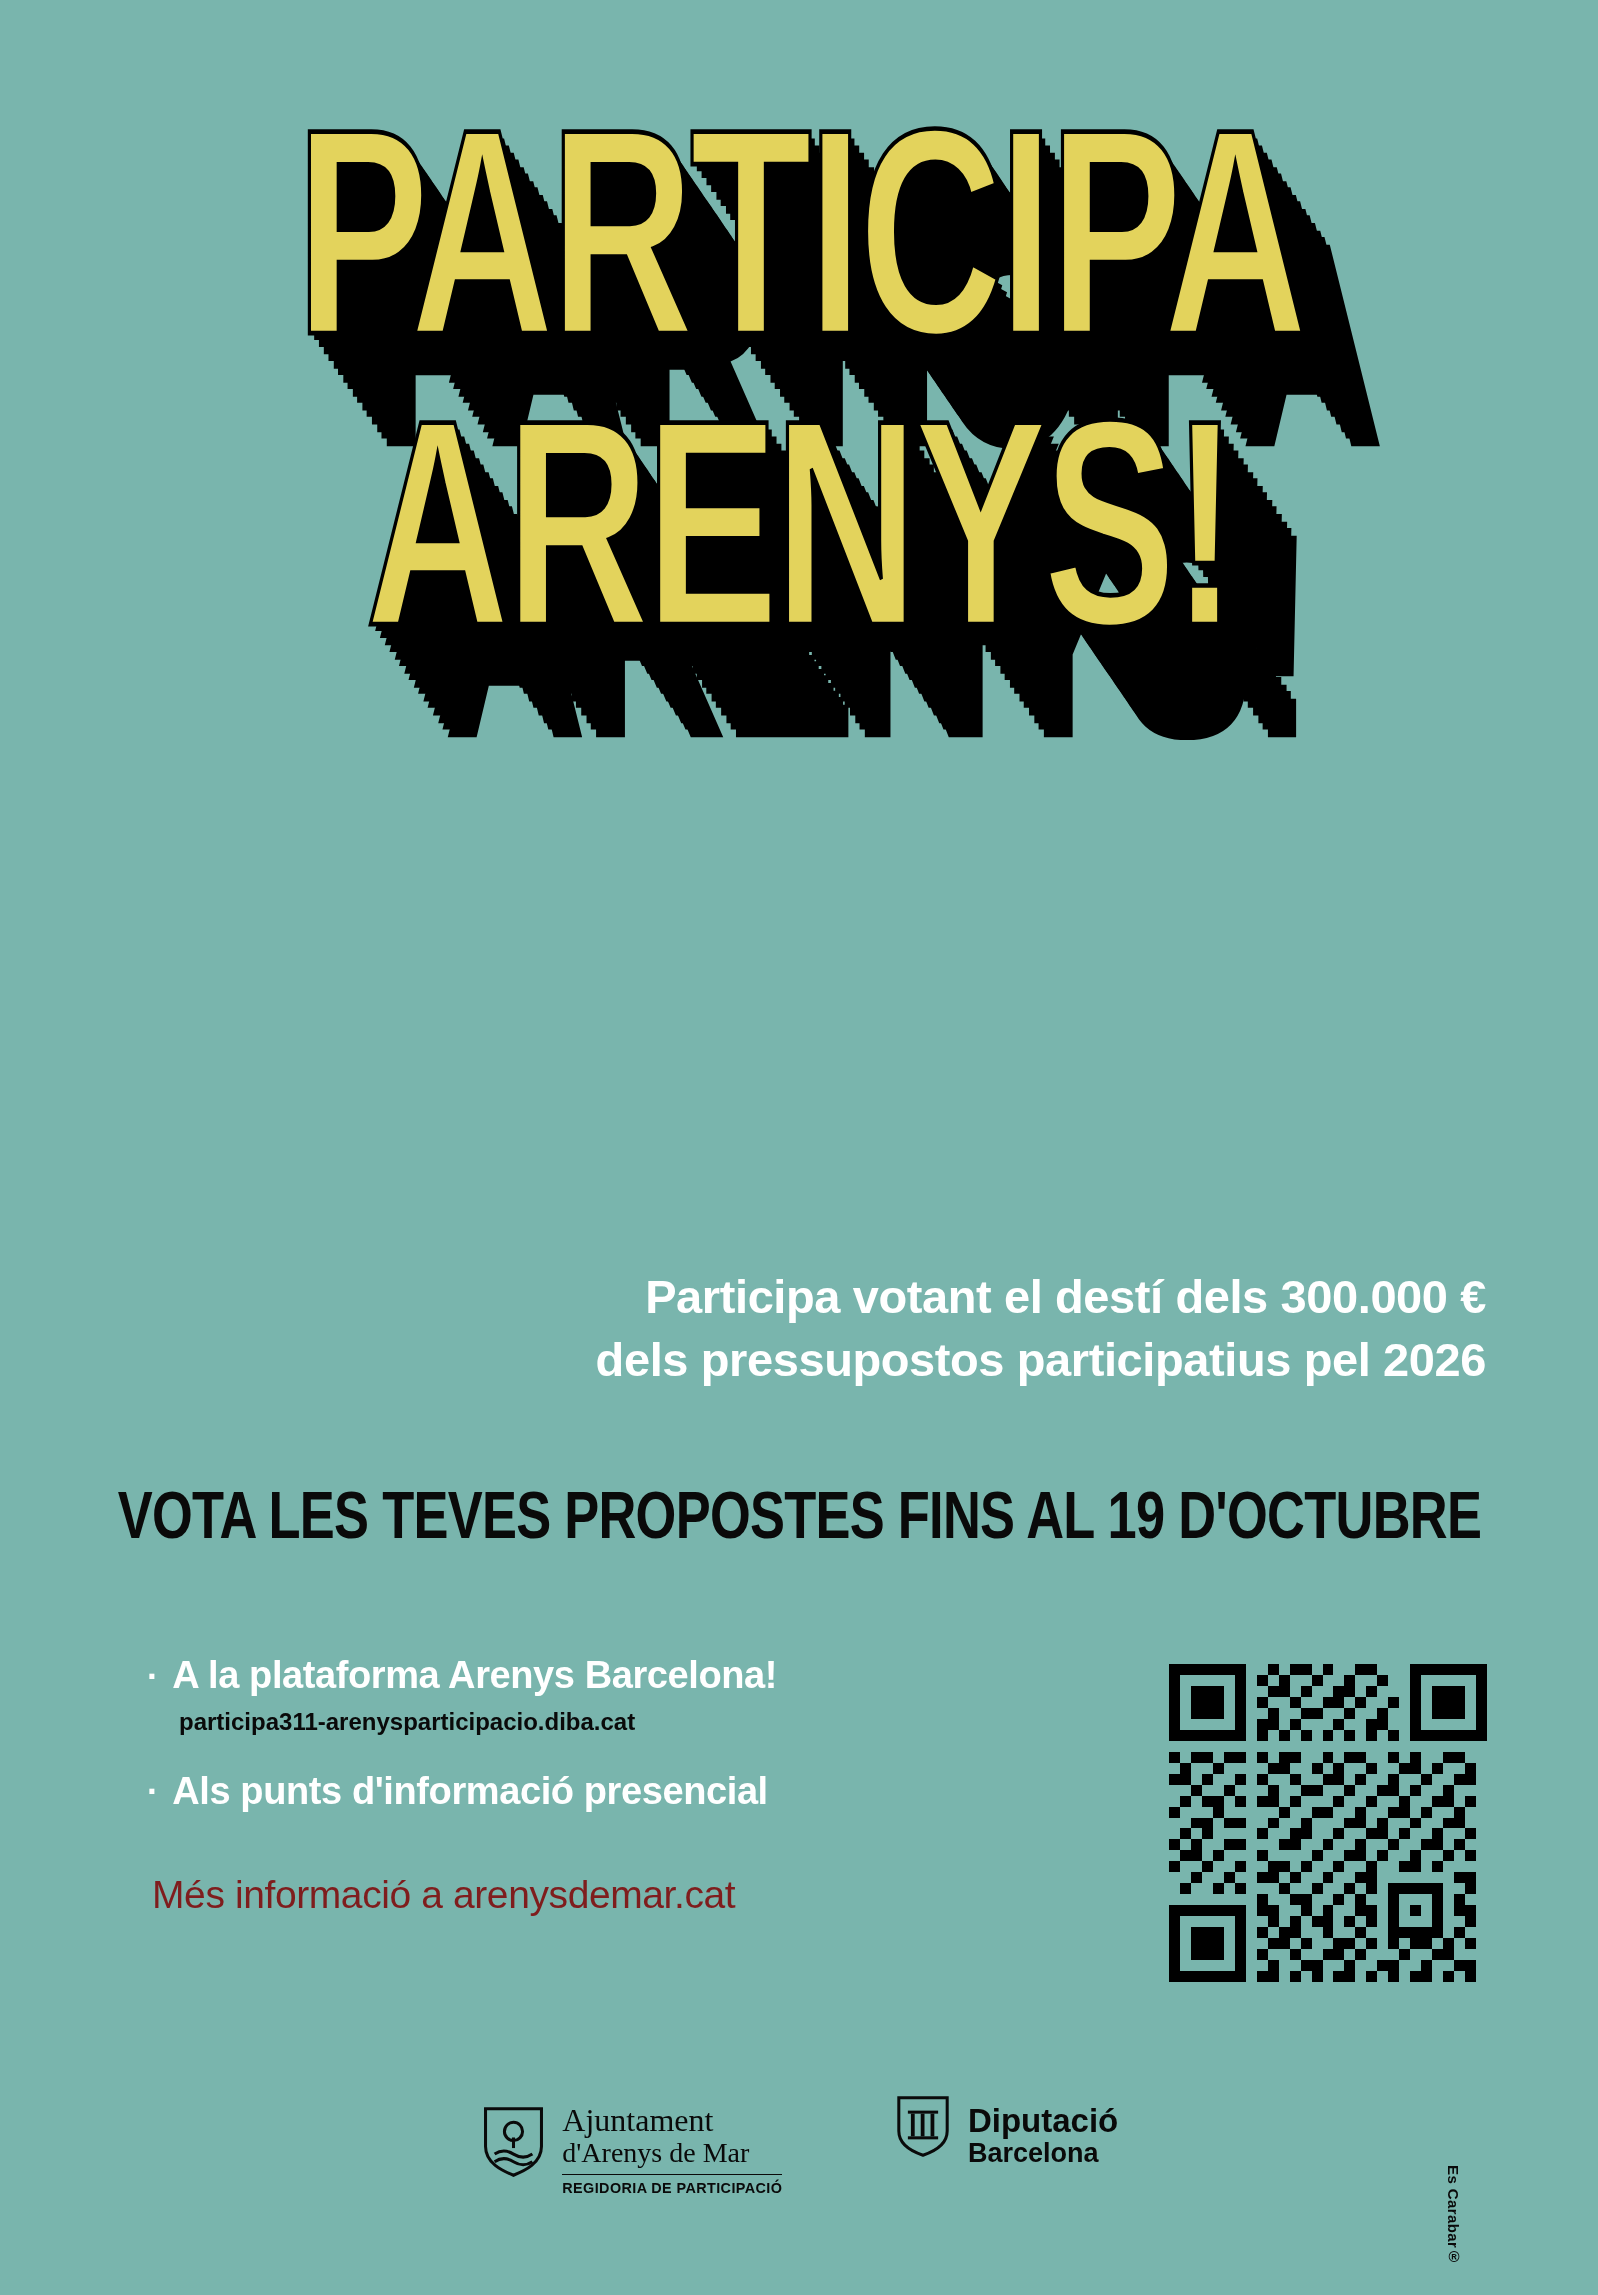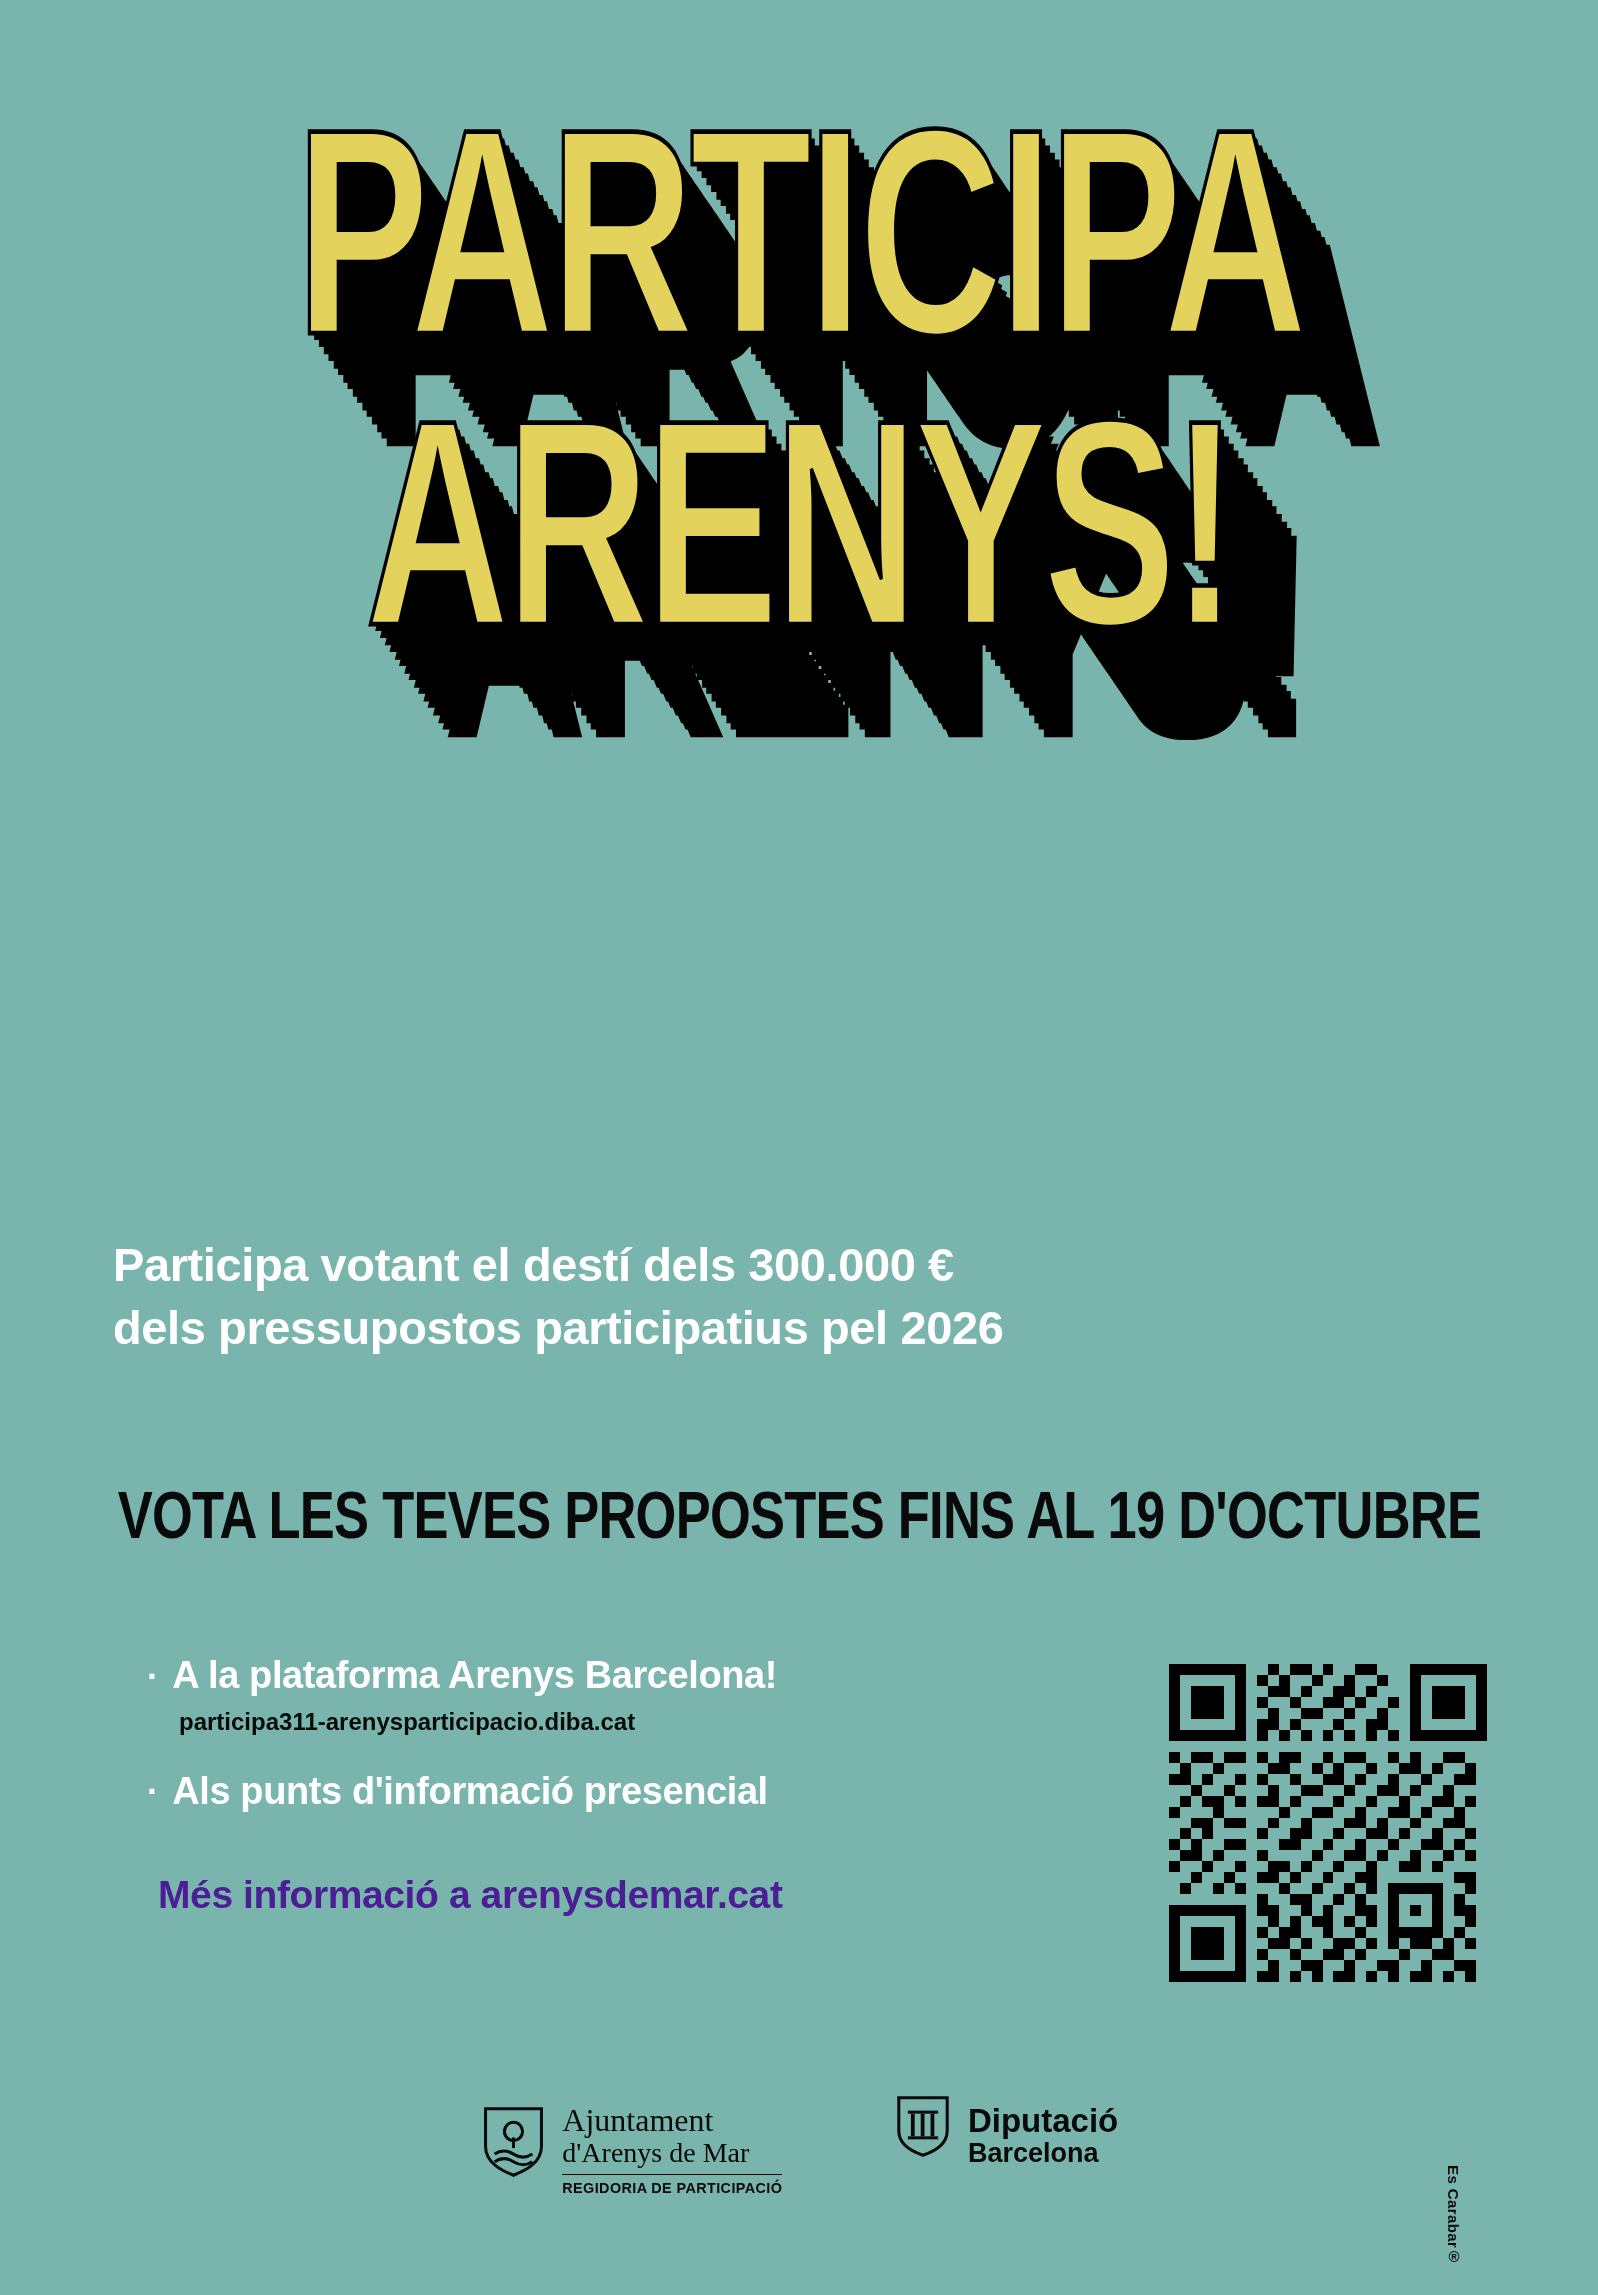--- a/index.html
+++ b/index.html
@@ -53,24 +53,24 @@
     -webkit-text-stroke: 3px #000;
     transform: scaleX(1.06) scaleY(1.55);
     transform-origin: center top;
   }
   .big-line-1 { font-size: 189px; margin-bottom: 136px; }
   .big-line-2 { font-size: 189px; }
 
   
   .subtitle {
     position: absolute;
-    top: 1233px;
+    top: 1265px;
     left: 0;
     width: 1599px;
-    text-align: left;
+    text-align: right;
     color: #ffffff;
     font-weight: bold;
     font-size: 47px;
     line-height: 1.35;
     letter-spacing: -0.4px;
     padding: 0 113px;
   }
 
   
   .deadline {
@@ -116,23 +116,23 @@
   .url {
     color: #0a0a0a;
     font-weight: bold;
     font-size: 24px;
     letter-spacing: 0px;
     margin: 9px 0 0 32px;
   }
   .bullet-row.second { margin-top: 33px; }
   .more-info {
     margin-top: 59px;
-    margin-left: 11px;
-    color: #4c1d95;
-    font-weight: bold;
+    margin-left: 5px;
+    color: #7f1d1d;
+    font-weight: normal;
     font-size: 39px;
     letter-spacing: -0.4px;
   }
 
   
   .qr {
     position: absolute;
     top: 1664px;
     left: 1169px;
     width: 318px;

